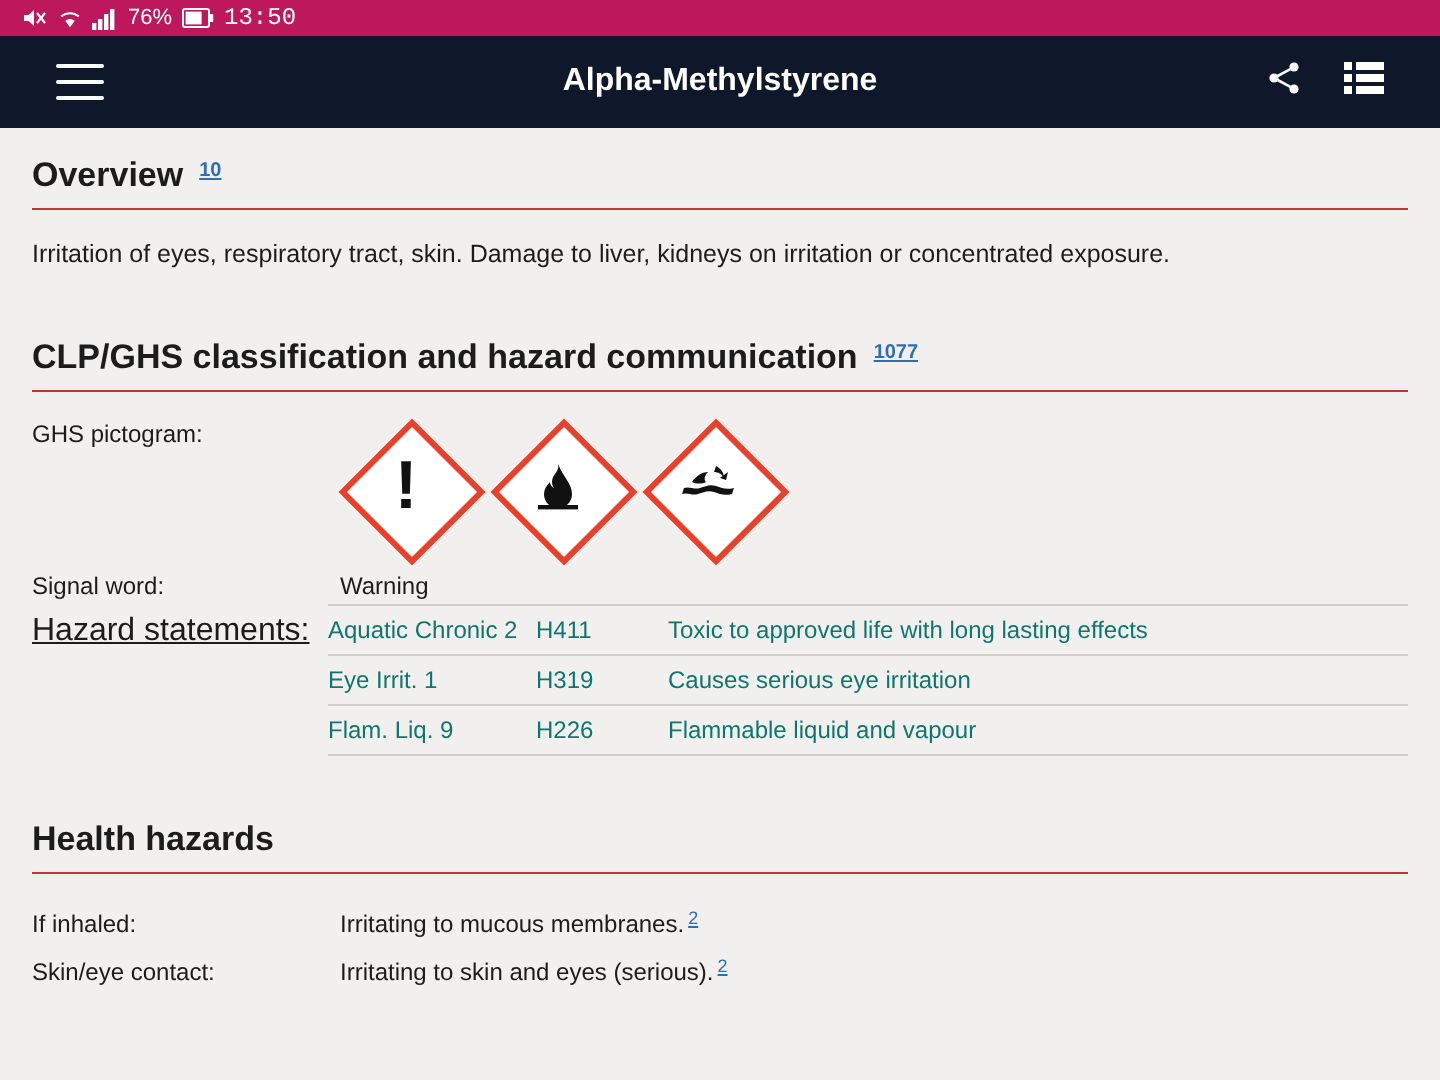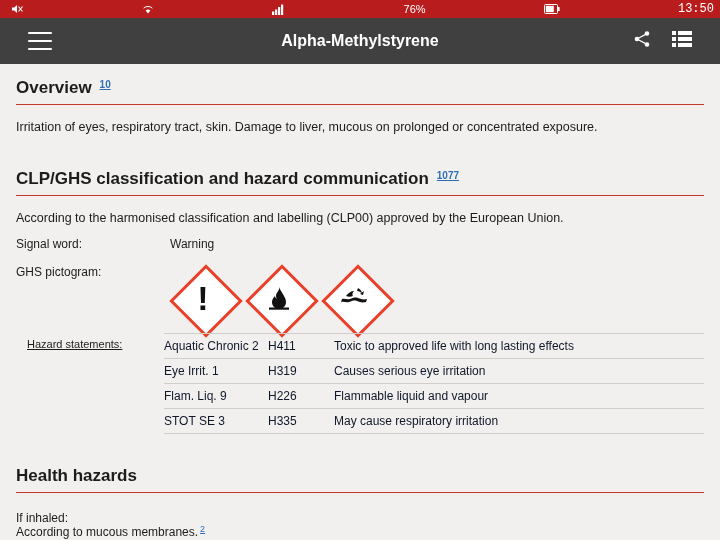--- a/index.html
+++ b/index.html
@@ -17,42 +17,42 @@
     width: 720px;
     height: 540px;
     position: relative;
     background: #f2f0ee;
     display: flex;
     flex-direction: column;
   }
   
   .status-bar {
     height: 18px;
-    background: #b91c1c;
+    background: #be185d;
     color: #ffffff;
     display: flex;
     align-items: center;
-    justify-content: space-between;
+    justify-content: flex-start;
     padding: 0 6px;
     font-size: 11px;
     flex: none;
   }
   .status-bar .st-item {
     margin-left: 5px;
     display: flex;
     align-items: center;
     line-height: 1;
   }
   .st-icon svg { display: block; }
   .battery-pct { font-size: 11px; letter-spacing: 0; }
   .clock { font-size: 12px; margin-left: 7px; font-family: Liberation Mono, monospace; }
   
   .app-bar {
     height: 46px;
-    background: #404040;
+    background: #0f172a;
     display: flex;
     align-items: center;
     padding: 0 28px;
     flex: none;
     position: relative;
   }
   .hamburger {
     width: 24px;
     height: 18px;
     display: flex;
@@ -170,42 +170,42 @@
     line-height: 1;
   }
   .signal-row { margin-top: 10px; }
   
   .haz-table {
     margin-top: 2px;
     border-collapse: collapse;
     width: calc(100% - 148px);
     margin-left: 148px;
     font-size: 12px;
-    color: #0f172a;
+    color: #0f766e;
   }
   .haz-table tr { border-bottom: 1px solid #d2cdc8; }
   .haz-table tr:first-child { border-top: 1px solid #d2cdc8; }
   .haz-table td {
     padding: 5px 4px 5px 0;
     vertical-align: top;
   }
   .haz-table td.c-class { width: 100px; }
   .haz-table td.c-code { width: 62px; margin-left: 24px; }
   .hs-label-abs {
     position: absolute;
-    left: 11px;
+    left: 0;
     top: 5px;
     width: 148px;
-    font-size: 11px;
+    font-size: 16px;
     text-decoration: underline;
     color: #1c1c1c;
   }
   .rel-wrap { position: relative; }
   .health-rows { margin-top: 18px; }
-  .health-rows .row { margin-top: 10px; flex-direction: column; }
+  .health-rows .row { margin-top: 10px; }
   .sup-ref {
     font-size: 9px;
     color: #2d6fb5;
     text-decoration: underline;
     position: relative;
     top: -4px;
     margin-left: 2px;
   }
   .clipped { overflow: hidden; }
 </style>
@@ -275,34 +275,28 @@
     </div>
   </div>
 
   <div class="content clipped">
 
     <h2 class="section">
       <span>Overview</span>
       <span class="sup">10</span>
     </h2>
     <hr class="rule">
-    <p class="para">Irritation of eyes, respiratory tract, skin. Damage to liver, mucous on prolonged or concentrated exposure.</p>
+    <p class="para">Irritation of eyes, respiratory tract, skin. Damage to liver, kidneys on irritation or concentrated exposure.</p>
 
     <div class="spacer-lg"></div>
     <h2 class="section">
       <span>CLP/GHS classification and hazard communication</span>
       <span class="sup">1077</span>
     </h2>
     <hr class="rule">
-    <p class="para">According to the harmonised classification and labelling (CLP00) approved by the European Union.</p>
-
-    <div class="row signal-row">
-      <div class="label">Signal word:</div>
-      <div class="value">Warning</div>
-    </div>
 
     <div class="row pictogram-row">
       <div class="label">GHS pictogram:</div>
       <div class="value">
         <div class="picto-set">
           <div class="picto">
             <div class="diamond"></div>
             <div class="glyph" style="font-size:34px;font-weight:bold;">!</div>
           </div>
           <div class="picto">
@@ -322,59 +316,59 @@
                 <path d="M6 11c2-3 5-5 8-5-2 2-2 4-1 5-2 1-5 1-7 0z" fill="#111"></path>
                 <path d="M18 3c2 1 4 3 4 6-1-2-3-3-5-3z" fill="#111"></path>
                 <path d="M20 9l4-3-1 4z" fill="#111"></path>
               </svg>
             </div>
           </div>
         </div>
       </div>
     </div>
 
+    <div class="row signal-row">
+      <div class="label">Signal word:</div>
+      <div class="value">Warning</div>
+    </div>
+
     <div class="rel-wrap">
       <div class="hs-label-abs">Hazard statements:</div>
       <table class="haz-table">
         <tbody>
           <tr>
             <td class="c-class">Aquatic Chronic 2</td>
             <td class="c-code">H411</td>
             <td>Toxic to approved life with long lasting effects</td>
           </tr>
           <tr>
             <td class="c-class">Eye Irrit. 1</td>
             <td class="c-code">H319</td>
             <td>Causes serious eye irritation</td>
           </tr>
           <tr>
             <td class="c-class">Flam. Liq. 9</td>
             <td class="c-code">H226</td>
             <td>Flammable liquid and vapour</td>
           </tr>
-          <tr>
-            <td class="c-class">STOT SE 3</td>
-            <td class="c-code">H335</td>
-            <td>May cause respiratory irritation</td>
-          </tr>
         </tbody>
       </table>
     </div>
 
     <div class="spacer-lg"></div>
     <h2 class="section">
       <span>Health hazards</span>
     </h2>
     <hr class="rule">
 
     <div class="health-rows">
       <div class="row">
         <div class="label">If inhaled:</div>
         <div class="value">
-          <span>According to mucous membranes.</span><span class="sup-ref">2</span>
+          <span>Irritating to mucous membranes.</span><span class="sup-ref">2</span>
         </div>
       </div>
       <div class="row">
         <div class="label">Skin/eye contact:</div>
         <div class="value">
           <span>Irritating to skin and eyes (serious).</span><span class="sup-ref">2</span>
         </div>
       </div>
 
     </div>

